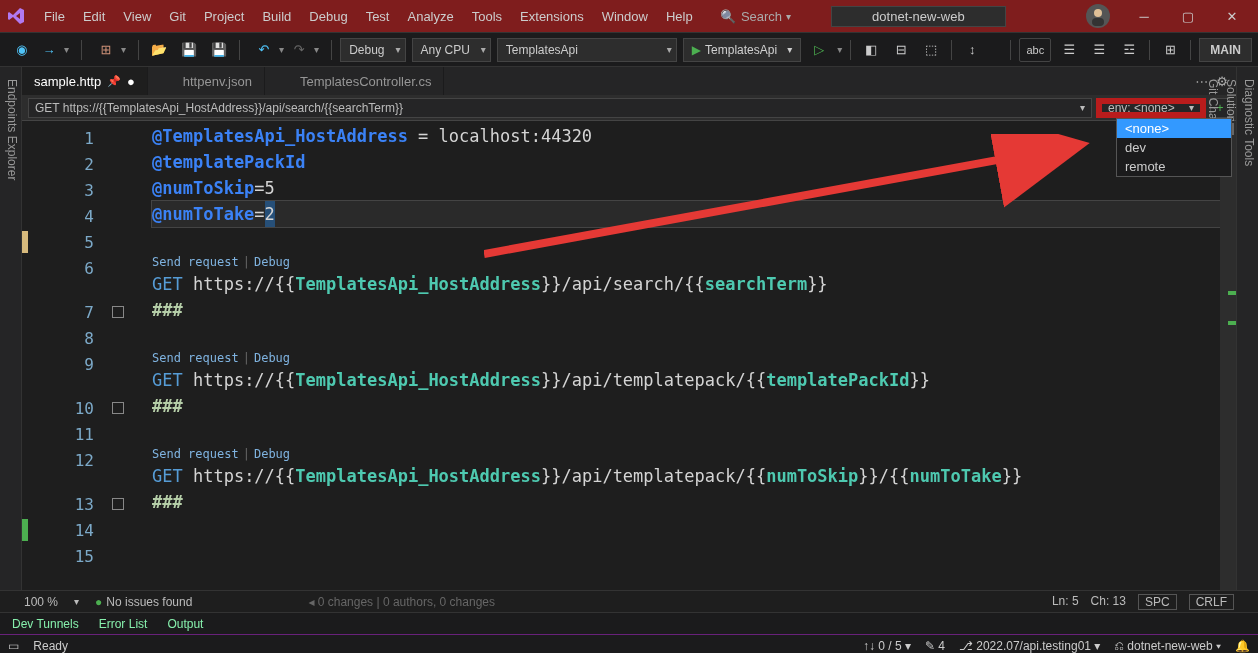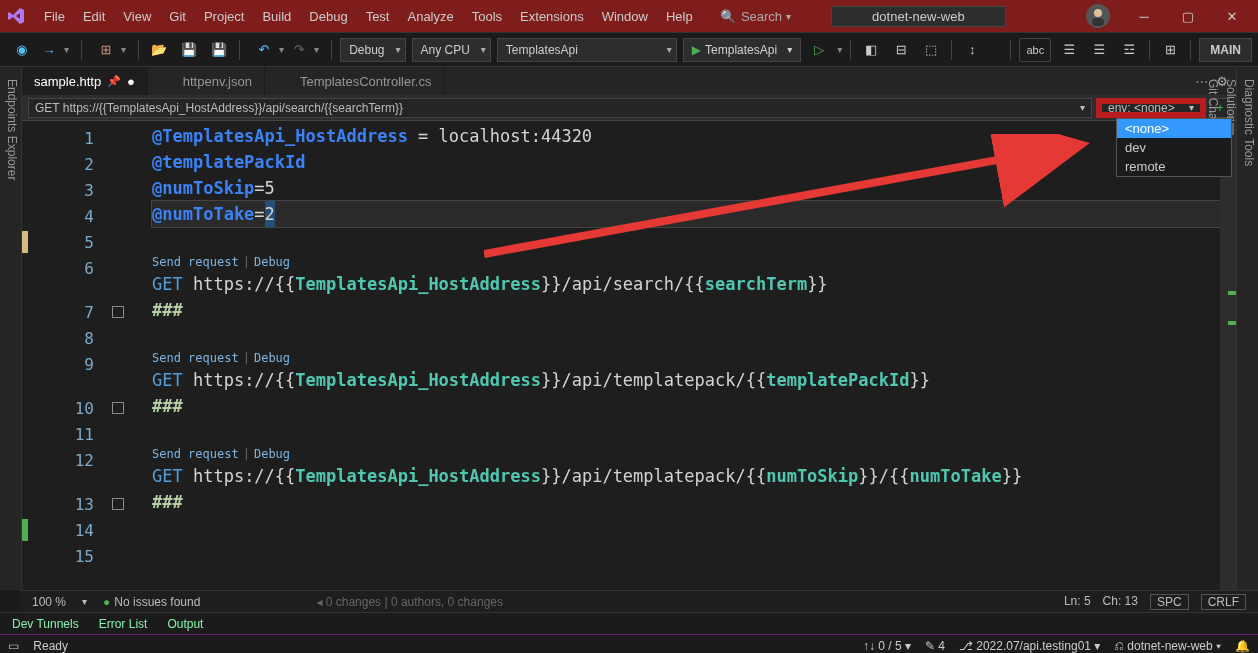--- a/index.html
+++ b/index.html
@@ -126,21 +126,21 @@
 .arrow-annotation {
   position:absolute;
   top: 134px; left: 484px;
   pointer-events:none;
   z-index:90;
 }
 
 .status-editor{
   height:22px;background:#1e1e1e;border-top:1px solid #333;
   display:flex;align-items:center;font-size:12px;color:#bbb;
-  padding:0 12px; gap:16px;margin-left:20px;
+  padding:0 24px; gap:16px;
 }
 .status-editor .ok::before{content:"●";color:#4caf50;margin-right:4px;}
 .status-editor .right{margin-left:auto;display:flex;gap:12px;}
 .status-editor .box{border:1px solid #555;padding:0 6px;}
 
 .bottom-tabs{
   height:22px;background:#1b1b1c;border-top:1px solid #333;
   display:flex;align-items:center;font-size:12px;color:#86efac;padding:0 4px;gap:4px;
 }
 .bottom-tabs span{padding:2px 8px;}

